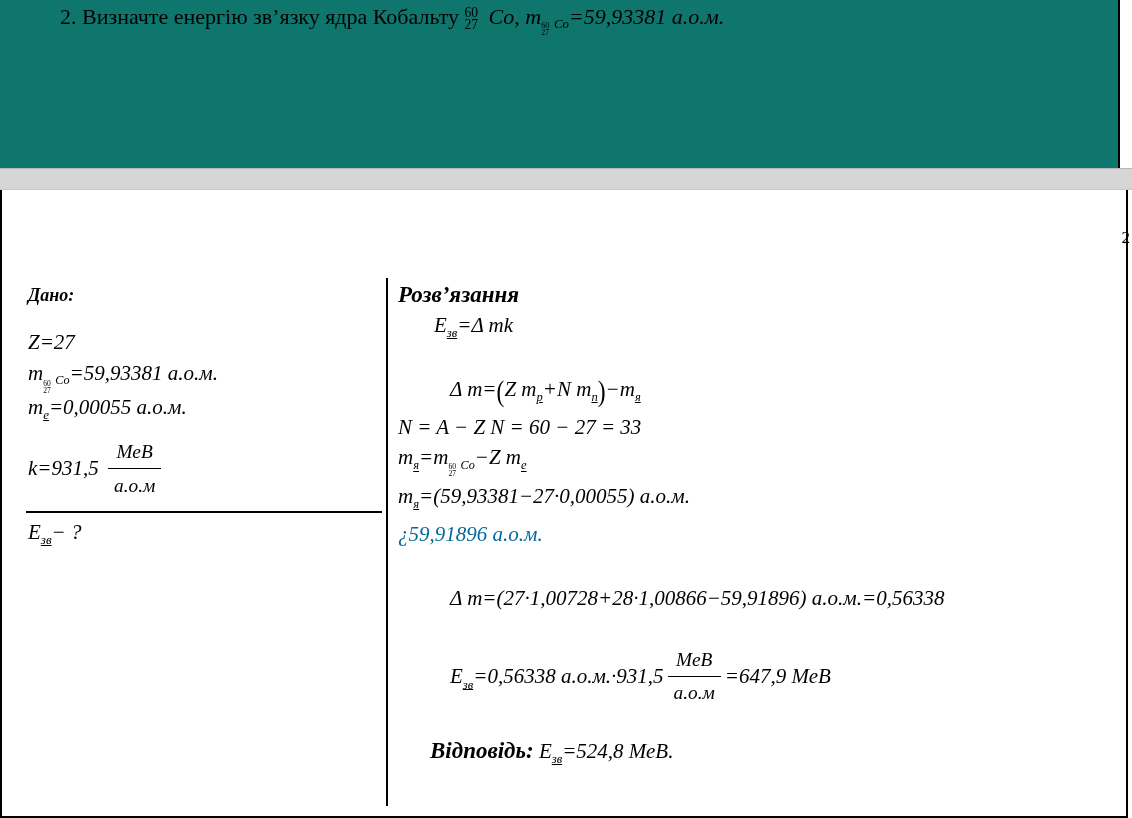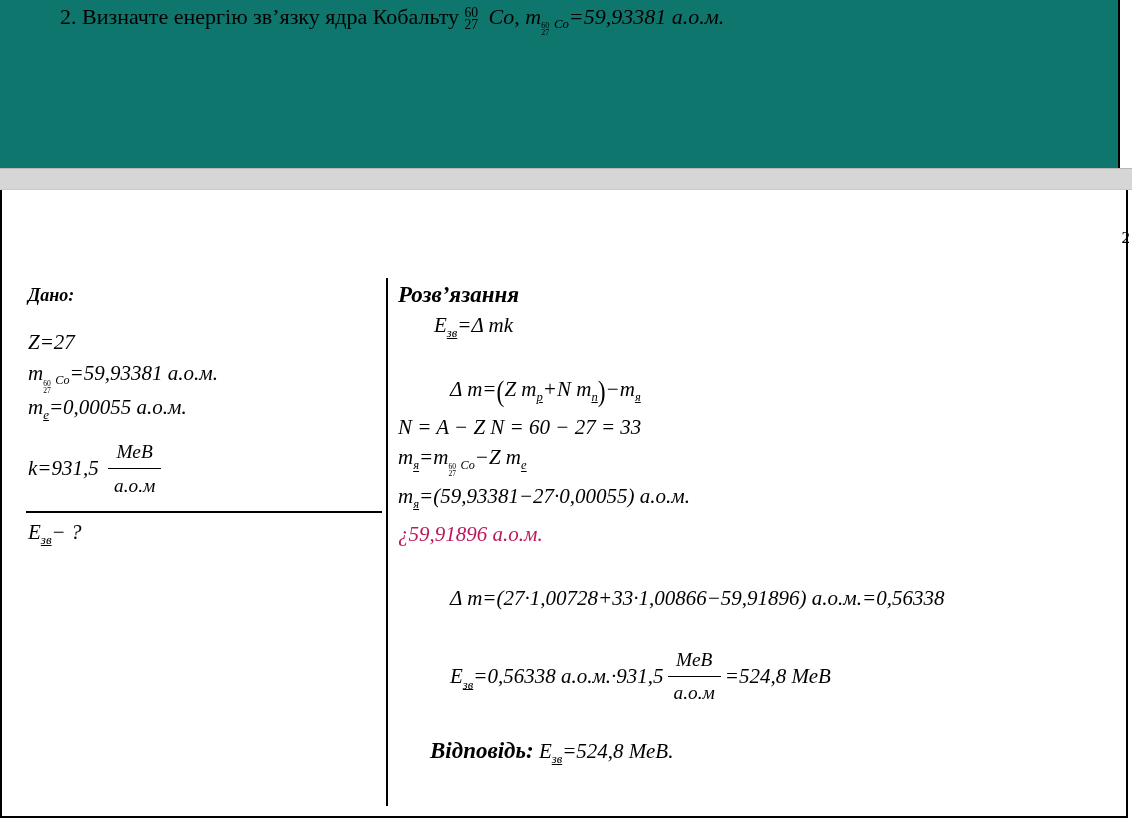--- a/index.html
+++ b/index.html
@@ -212,21 +212,21 @@
     font-style: italic;
     text-decoration: underline;
   }
   .bigparen {
     font-size: 1.12em;
     font-style: normal;
     display: inline-block;
     transform: scaleY(1.25);
     vertical-align: middle;
   }
-  .red { color: #be185d; }
+  .red { color: #0369a1; }
   .answer .head {
     font-weight: bold;
     font-style: italic;
     font-size: 23px;
     display: inline;
     margin-left: 32px;
   }
   .nowrap { white-space: nowrap; }
 </style>
 </head>
@@ -306,26 +306,26 @@
     <div class="line">
       <span>m</span><span class="sub">я</span><span>=(59,93381−27·0,00055) а.о.м.</span>
     </div>
 
     <div class="line">
       <span class="red">¿59,91896 а.о.м.</span>
     </div>
 
     <div class="gap-l"></div>
 
-    <div class="line indent2 nowrap">Δ m=(27·1,00728+33·1,00866−59,91896) а.о.м.=0,56338</div>
+    <div class="line indent2 nowrap">Δ m=(27·1,00728+28·1,00866−59,91896) а.о.м.=0,56338</div>
 
     <div class="gap-l"></div>
 
     <div class="line indent2">
-      <span>E</span><span class="sub">зв</span><span>=0,56338 а.о.м.·931,5</span><span class="frac"><span class="n">МеВ</span><span class="d">а.о.м</span></span><span>=524,8 МеВ</span>
+      <span>E</span><span class="sub">зв</span><span>=0,56338 а.о.м.·931,5</span><span class="frac"><span class="n">МеВ</span><span class="d">а.о.м</span></span><span>=647,9 МеВ</span>
     </div>
 
     <div class="gap-m"></div>
 
     <div class="line answer">
       <span class="head">Відповідь:</span>
       <span>E</span><span class="sub">зв</span><span>=524,8 МеВ.</span>
     </div>
   </div>
 

